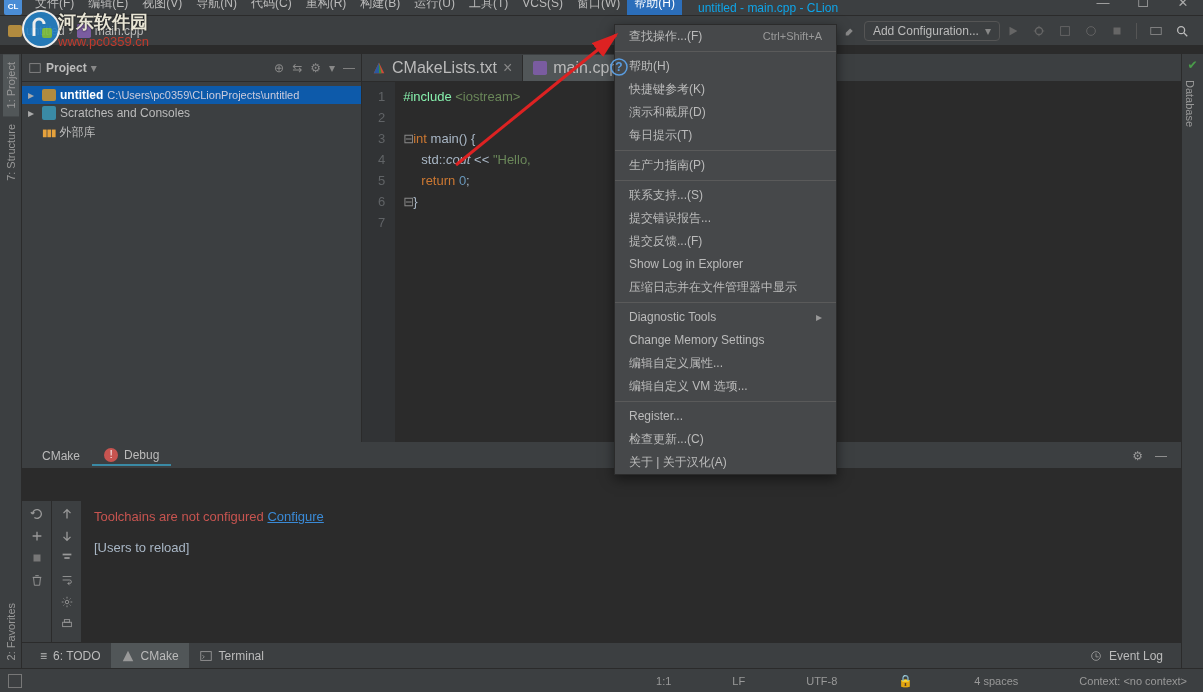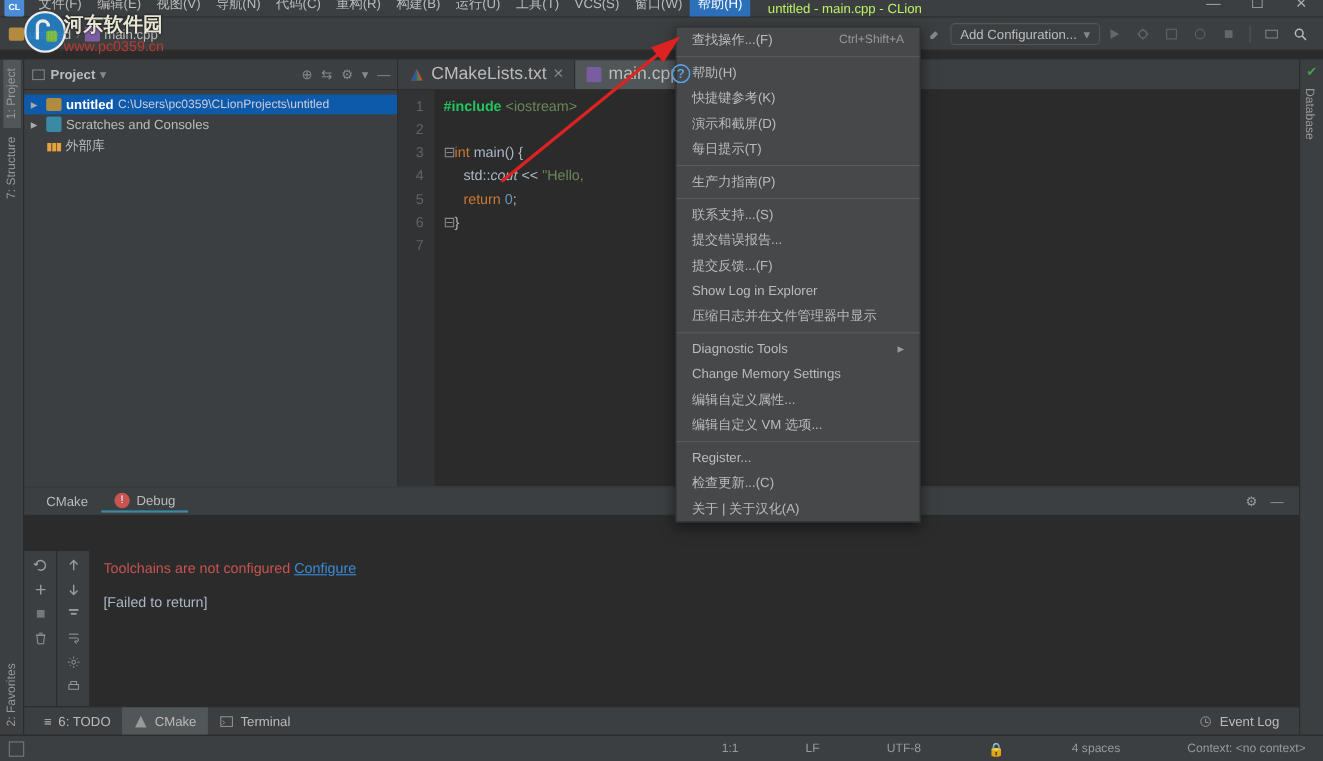--- a/index.html
+++ b/index.html
@@ -4,21 +4,21 @@
 <style>
 * { margin:0; padding:0; box-sizing:border-box; font-family:"Segoe UI",sans-serif; }
 body { width:1203px; height:692px; background:#2b2b2b; color:#bbb; font-size:12px; overflow:hidden; position:relative; }
 svg.icon { width:14px; height:14px; }
 
 
 .menubar { height:16px; background:#3c3f41; display:flex; align-items:flex-end; padding-left:4px; border-bottom:1px solid #2b2b2b; }
 .menubar .logo { width:18px; height:18px; background:#4a8dd6; border-radius:2px; margin-right:6px; display:flex; align-items:center; justify-content:center; color:#fff; font-size:8px; font-weight:bold; }
 .menubar .mitem { padding:0 7px; line-height:24px; cursor:pointer; }
 .menubar .mitem.active { background:#2c6fbb; color:#fff; }
-.menubar .title { margin-left:16px; color:#bef264;margin-top:41px; }
+.menubar .title { margin-left:16px; color:#0ea5e9;margin-top:41px; }
 .menubar .wincontrols { margin-left:auto; display:flex; }
 .menubar .wincontrols div { width:40px; text-align:center; line-height:24px; color:#aaa; cursor:pointer; font-size:13px; }
 
 
 .toolbar { height:30px; background:#3c3f41; display:flex; align-items:center; border-bottom:1px solid #2b2b2b; padding:0 8px; position:relative; }
 .breadcrumb { display:flex; align-items:center; gap:4px; font-size:12px; }
 .breadcrumb .arrow { color:#777; }
 .add-config { margin-left:auto; border:1px solid #555; background:#3c3f41; color:#bbb; padding:2px 8px 2px 8px; border-radius:4px; font-size:12px; cursor:pointer; display:flex; align-items:center; gap:6px;}
 .tbbtn { width:22px; height:22px; display:flex; align-items:center; justify-content:center; color:#666; margin:0 2px; cursor:pointer; }
 .tbbtn.sep { width:1px; background:#555; height:16px; margin:0 6px; }
@@ -53,21 +53,21 @@
 .editor { flex:1; background:#2b2b2b; display:flex; flex-direction:column; }
 .tabs { height:28px; display:flex; align-items:flex-end; background:#3c3f41; border-bottom:1px solid #2b2b2b; }
 .tab { padding:4px 10px; background:#3c3f41; border-right:1px solid #2b2b2b; display:flex; align-items:center; gap:6px; cursor:pointer; font-size:16px; }
 .tab.active { background:#515658; }
 .tab .close { color:#888; cursor:pointer; }
 .code { flex:1; display:flex; font-family:Consolas,monospace; font-size:13px; }
 .gutter { background:#313335; color:#606366; text-align:right; padding:4px 10px 4px 16px; }
 .gutter div { line-height:21px; }
 .codelines { padding:4px 8px; }
 .codelines div { line-height:21px; white-space:pre; }
-.kw{color:#cc7832;} .str{color:#6a8759;} .num{color:#6897bb;} .pp{color:#22c55e;font-weight:bold;} .inc{color:#6a8759;} .punc{color:#a9b7c6;} .id{color:#a9b7c6;}
+.kw{color:#cc7832;} .str{color:#6a8759;} .num{color:#6897bb;} .pp{color:#86efac;} .inc{color:#6a8759;} .punc{color:#a9b7c6;} .id{color:#a9b7c6;}
 .fold { color:#888; display:inline-block; width:10px; text-align:center; }
 
 
 .dropdown { position:absolute; top:24px; left:614px; width:223px; background:#46484a; border:1px solid #2b2b2b; box-shadow:0 4px 12px rgba(0,0,0,.5); z-index:100; }
 .dropdown .mi { padding:4px 14px; cursor:pointer; display:flex; align-items:flex-end; line-height:15px; font-size:12px;}
 .dropdown .mi .sc { margin-left:auto; color:#999; font-size:11px; }
 .dropdown .mi .sub { margin-left:auto; color:#999; }
 .dropdown hr { border:none; border-top:1px solid #5a5a5a; margin:3px 0; }
 
 
@@ -342,21 +342,21 @@
             <circle cx="8" cy="8" r="2" fill="none" stroke="#999"></circle>
             <path d="M8 2v2M8 12v2M2 8h2M12 8h2M4 4l1 1M11 11l1 1M4 12l1-1M11 5l1-1" stroke="#999"></path>
           </svg>
         <svg class="icon" viewBox="0 0 16 16">
             <rect x="3" y="6" width="10" height="5" fill="none" stroke="#999"></rect>
             <rect x="5" y="3" width="6" height="3" fill="none" stroke="#999"></rect>
           </svg>
       </div>
       <div class="console">
         <div><span class="err">Toolchains are not configured </span><span class="link">Configure</span></div>
-        <div class="msg">[Failed to return]</div>
+        <div class="msg">[Users to reload]</div>
       </div>
     </div>
   </div>
 
   <div class="tooltabs">
     <div class="tooltab">
         <span>≡</span>
         <span>6: TODO</span>
       </div>
     <div class="tooltab act">

